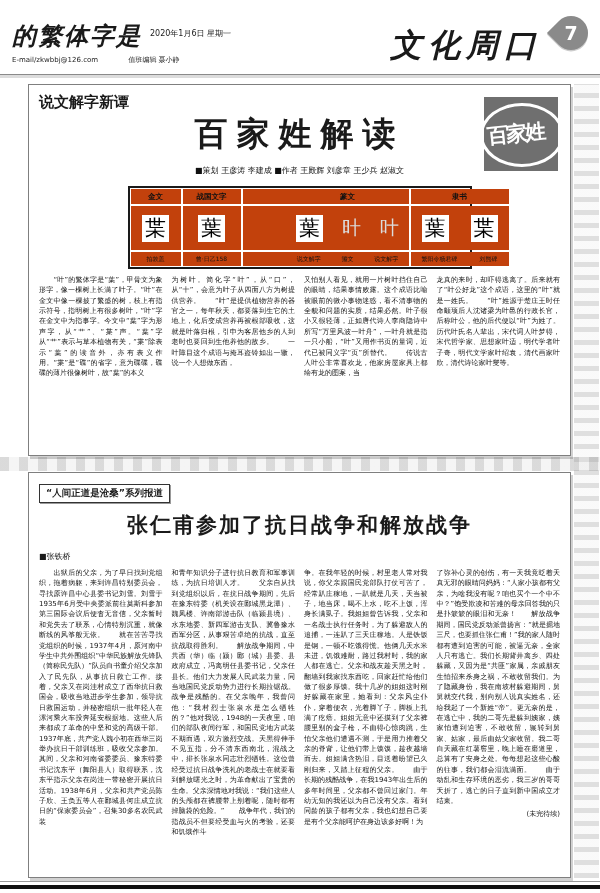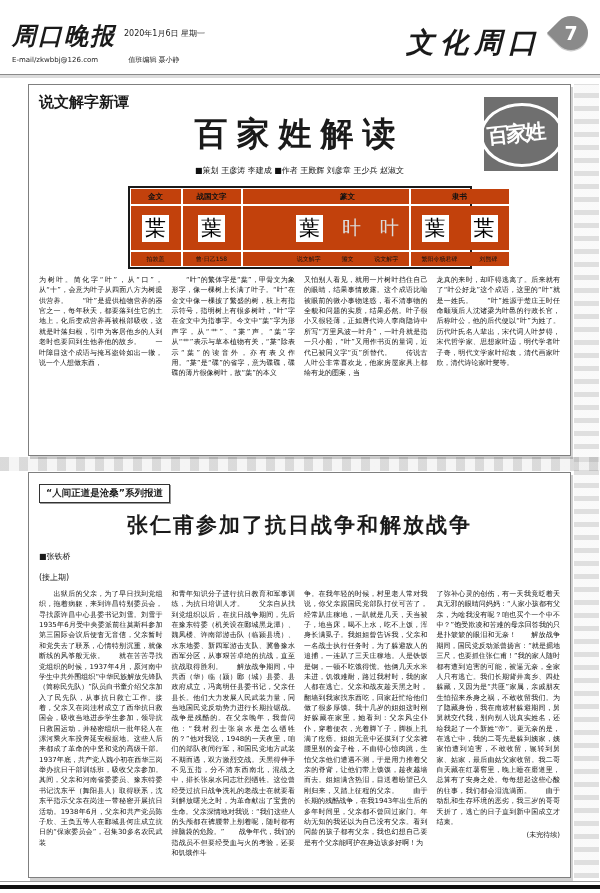--- a/index.html
+++ b/index.html
@@ -9,21 +9,21 @@
   
   .masthead{position:absolute;top:12px;left:0;width:600px;height:58px;}
   .m-left{position:absolute;left:12px;top:8px;}
   .logo{font-family:"DejaVu Serif",serif;font-weight:bold;font-style:italic;
         font-size:24px;letter-spacing:2px;display:inline-block;}
   .m-date{font-size:8px;margin-left:8px;vertical-align:8px;}
   .m-line2{font-size:7px;margin-top:3px;color:#222;}
   .m-editor{margin-left:28px;}
   .m-right{position:absolute;right:12px;top:4px;display:flex;align-items:flex-start;}
   .section-title{font-family:Liberation Serif, serif;font-weight:bold;font-style:italic;
-        font-size:28px;letter-spacing:6px;margin-top:8px;margin-right:12px;}
+        font-size:32px;letter-spacing:6px;margin-top:8px;margin-right:12px;}
   .balloon{position:relative;width:34px;height:34px;background:#8a8a8a;
         border-radius:50% 50% 50% 0;transform:rotate(45deg);box-shadow:1px 1px 0 #ccc;}
   .balloon span{position:absolute;left:0;top:0;width:34px;height:34px;display:flex;
         align-items:center;justify-content:center;transform:rotate(-45deg);
         color:#fff;font-size:19px;font-weight:bold;}
   .head-rule{position:absolute;top:74px;left:0;width:600px;height:3px;
         border-top:1px solid #8a8a8a;background:#dcdcdc;}
 
   
   .wm-right{position:absolute;right:1px;top:84px;width:25px;height:794px;
@@ -88,21 +88,21 @@
   .footer-line{position:absolute;top:881px;left:0;width:600px;border-top:1px solid #999;}
   .footer-bar{position:absolute;top:885px;left:0;width:600px;height:4px;background:#101010;}
 </style>
 </head>
 <body>
 
 <div class="page">
 
   <div class="masthead">
     <div class="m-left">
-      <span class="logo">周口晚报</span><span class="m-date">2020年1月6日 星期一</span>
+      <span class="logo">的繁体字是</span><span class="m-date">2020年1月6日 星期一</span>
       <div class="m-line2">
         <span>E-mail/zkwbbj@126.com</span>
         <span class="m-editor">值班编辑 聂小静</span>
       </div>
     </div>
     <div class="m-right">
       <span class="section-title">文化周口</span>
       <div class="balloon">
         <span>7</span>
       </div>
@@ -159,34 +159,33 @@
           <span>说文解字</span>
         </div>
         <div class="cell w4">
           <span>繁阳令杨君碑</span>
           <span>刘熊碑</span>
         </div>
       </div>
     </div>
 
     <div class="cols cols-t">
+      <div class="col">　　“叶”的繁体字是“葉”，甲骨文为象形字，像一棵树上长满了叶子。“叶”在金文中像一棵披了繁盛的树，枝上有指示符号，指明树上有很多树叶，“叶”字在金文中为指事字。今文中“葉”字为形声字，从“艹”、“枼”声。“葉”字从“艹”表示与草本植物有关，“枼”除表示“葉”的读音外，亦有表义作用。“枼”是“碟”的省字，意为碟碟，碟碟的薄片很像树叶，故“葉”的本义</div>
       <div class="col">为树叶。简化字“叶”，从“口”，从“十”，会意为叶子从四面八方为树提供营养。　　“叶”是提供植物营养的器官之一，每年秋天，都要落到生它的土地上，化后变成营养再被根部吸收，这就是叶落归根，引申为客居他乡的人到老时也要回到生他养他的故乡。　　一叶障目这个成语与掩耳盗铃如出一辙，说一个人想做东西，</div>
-      <div class="col">　　“叶”的繁体字是“葉”，甲骨文为象形字，像一棵树上长满了叶子。“叶”在金文中像一棵披了繁盛的树，枝上有指示符号，指明树上有很多树叶，“叶”字在金文中为指事字。今文中“葉”字为形声字，从“艹”、“枼”声。“葉”字从“艹”表示与草本植物有关，“枼”除表示“葉”的读音外，亦有表义作用。“枼”是“碟”的省字，意为碟碟，碟碟的薄片很像树叶，故“葉”的本义</div>
       <div class="col">又怕别人看见，就用一片树叶挡住自己的眼睛，结果事情败露。这个成语比喻被眼前的微小事物迷惑，看不清事物的全貌和问题的实质，结果必然。叶子很小又很轻薄，正如唐代诗人李商隐诗中所写“万里风波一叶舟”，一叶舟就是指一只小船，“叶”又用作书页的量词，近代已被同义字“页”所替代。　　传说古人叶公非常喜欢龙，他家房屋家具上都绘有龙的图案，当</div>
       <div class="col">龙真的来时，却吓得逃离了。后来就有了“叶公好龙”这个成语，这里的“叶”就是一姓氏。　　“叶”姓源于楚庄王时任命颛顼后人沈诸梁为叶邑的行政长官，后称叶公，他的后代便以“叶”为姓了。　　历代叶氏名人辈出，宋代词人叶梦得，宋代哲学家、思想家叶适，明代学者叶子奇，明代文学家叶绍袁，清代画家叶欣，清代诗论家叶燮等。</div>
     </div>
   </div>
 
   <div class="box box-bottom">
     <div>
       <span class="b-kicker">“人间正道是沧桑”系列报道</span>
     </div>
     <div class="b-title">张仁甫参加了抗日战争和解放战争</div>
     <div class="b-byline">■张铁桥</div>
-    <div class="b-cont">(接上期)</div>
 
     <div class="cols cols-b">
       <div class="col">　　出狱后的父亲，为了早日找到党组织，拖着病躯，来到许昌特别委员会，寻找原许昌中心县委书记刘雪。刘雪于1935年6月受中央委派前往莫斯科参加第三国际会议后便杳无音信，父亲暂时和党失去了联系，心情特别沉重，就像断线的风筝般无依。　　就在苦苦寻找党组织的时候，1937年4月，原河南中学生中共外围组织“中华民族解放先锋队（简称民先队）”队员白书童介绍父亲加入了民先队，从事抗日救亡工作。接着，父亲又在岗洼村成立了西华抗日救国会，吸收当地进步学生参加，领导抗日救国运动，并秘密组织一批年轻人在漯河乘火车投奔延安根据地。这些人后来都成了革命的中坚和党的高级干部。　　1937年底，共产党人魏小初在西华三岗举办抗日干部训练班，吸收父亲参加。其间，父亲和河南省委委员、豫东特委书记沈东平（舞阳县人）取得联系，沈东平指示父亲在岗洼一带秘密开展抗日活动。1938年6月，父亲和共产党员陈子欣、王负五等人在郾城县何庄成立抗日的“保家委员会”，召集30多名农民武装</div>
       <div class="col">和青年知识分子进行抗日教育和军事训练，为抗日培训人才。　　父亲自从找到党组织以后，在抗日战争期间，先后在豫东特委（机关设在郾城黑龙潭）、魏凤楼、许南部游击队（临颍县境）、水东地委、新四军游击支队、冀鲁豫水西军分区，从事艰苦卓绝的抗战，直至抗战取得胜利。　　解放战争期间，中共西（华）临（颍）郾（城）县委、县政府成立，冯离明任县委书记，父亲任县长。他们大力发展人民武装力量，同当地国民党反动势力进行长期拉锯战。　　战争是残酷的。在父亲晚年，我曾问他：“我村烈士张泉水是怎么牺牲的？”他对我说，1948的一天夜里，咱们的部队夜间行军，和国民党地方武装不期而遇，双方激烈交战。天黑得伸手不见五指，分不清东西南北，混战之中，排长张泉水同志壮烈牺牲。这位曾经受过抗日战争洗礼的老战士在就要看到解放曙光之时，为革命献出了宝贵的生命。父亲深情地对我说：“我们这些人的头颅都在裤腰带上别着呢，随时都有掉脑袋的危险。”　　战争年代，我们的指战员不但要经受血与火的考验，还要和饥饿作斗</div>
       <div class="col">争。在我年轻的时候，村里老人常对我说，你父亲跟国民党部队打仗可苦了，经常趴庄稼地，一趴就是几天，天当被子，地当床，喝不上水，吃不上饭，浑身长满虱子。我姐姐曾告诉我，父亲和一名战士执行任务时，为了躲避敌人的追捕，一连趴了三天庄稼地。人是铁饭是钢，一顿不吃饿得慌。他俩几天水米未进，饥饿难耐，路过我村时，我的家人都在逃亡。父亲和战友趁天黑之时，翻墙到我家找东西吃，回家赶忙给他们做了很多厚馍。我十几岁的姐姐这时刚好躲藏在家里，她看到：父亲风尘仆仆，穿着便衣，光着脚丫子，脚板上扎满了疙瘩。姐姐无意中还摸到了父亲裤腰里别的盒子枪，不由得心惊肉跳，生怕父亲他们遭遇不测，于是用力推着父亲的脊背，让他们带上馍馍，趁夜越墙而去。姐姐满含热泪，目送着盼望已久刚归来，又踏上征程的父亲。　　由于长期的残酷战争，在我1943年出生后的多年时间里，父亲都不曾回过家门。年幼无知的我还以为自己没有父亲。看到同龄的孩子都有父亲，我也幻想自己要是有个父亲能呵护在身边该多好啊！为</div>
       <div class="col">
         <span>了弥补心灵的创伤，有一天我竟眨着天真无邪的眼睛问妈妈：“人家小孩都有父亲，为啥我没有呢？咱也买个一个中不中？”饱受欺凌和苦难的母亲回答我的只是扑簌簌的眼泪和无奈！　　解放战争期间，国民党反动派曾扬言：“就是掘地三尺，也要抓住张仁甫！”我的家人随时都有遭到迫害的可能，被逼无奈，全家人只有逃亡。我们长期背井离乡、四处躲藏，又因为是“共匪”家属，亲戚朋友生怕招来杀身之祸，不敢收留我们。为了隐藏身份，我在南坡村躲避期间，舅舅就交代我，别向别人说真实姓名，还给我起了一个新姓“帝”。更无奈的是，在逃亡中，我的二哥先是躲到姨家，姨家怕遭到迫害，不敢收留，辗转到舅家、姑家，最后由姑父家收留。我二哥白天藏在红薯窖里，晚上睡在磨道里，总算有了安身之处。每每想起这些心酸的往事，我们都会泪流满面。　　由于动乱和生存环境的恶劣，我三岁的哥哥夭折了，逃亡的日子直到新中国成立才结束。</span>
         <span class="tbc">(未完待续)</span>
       </div>
     </div>

